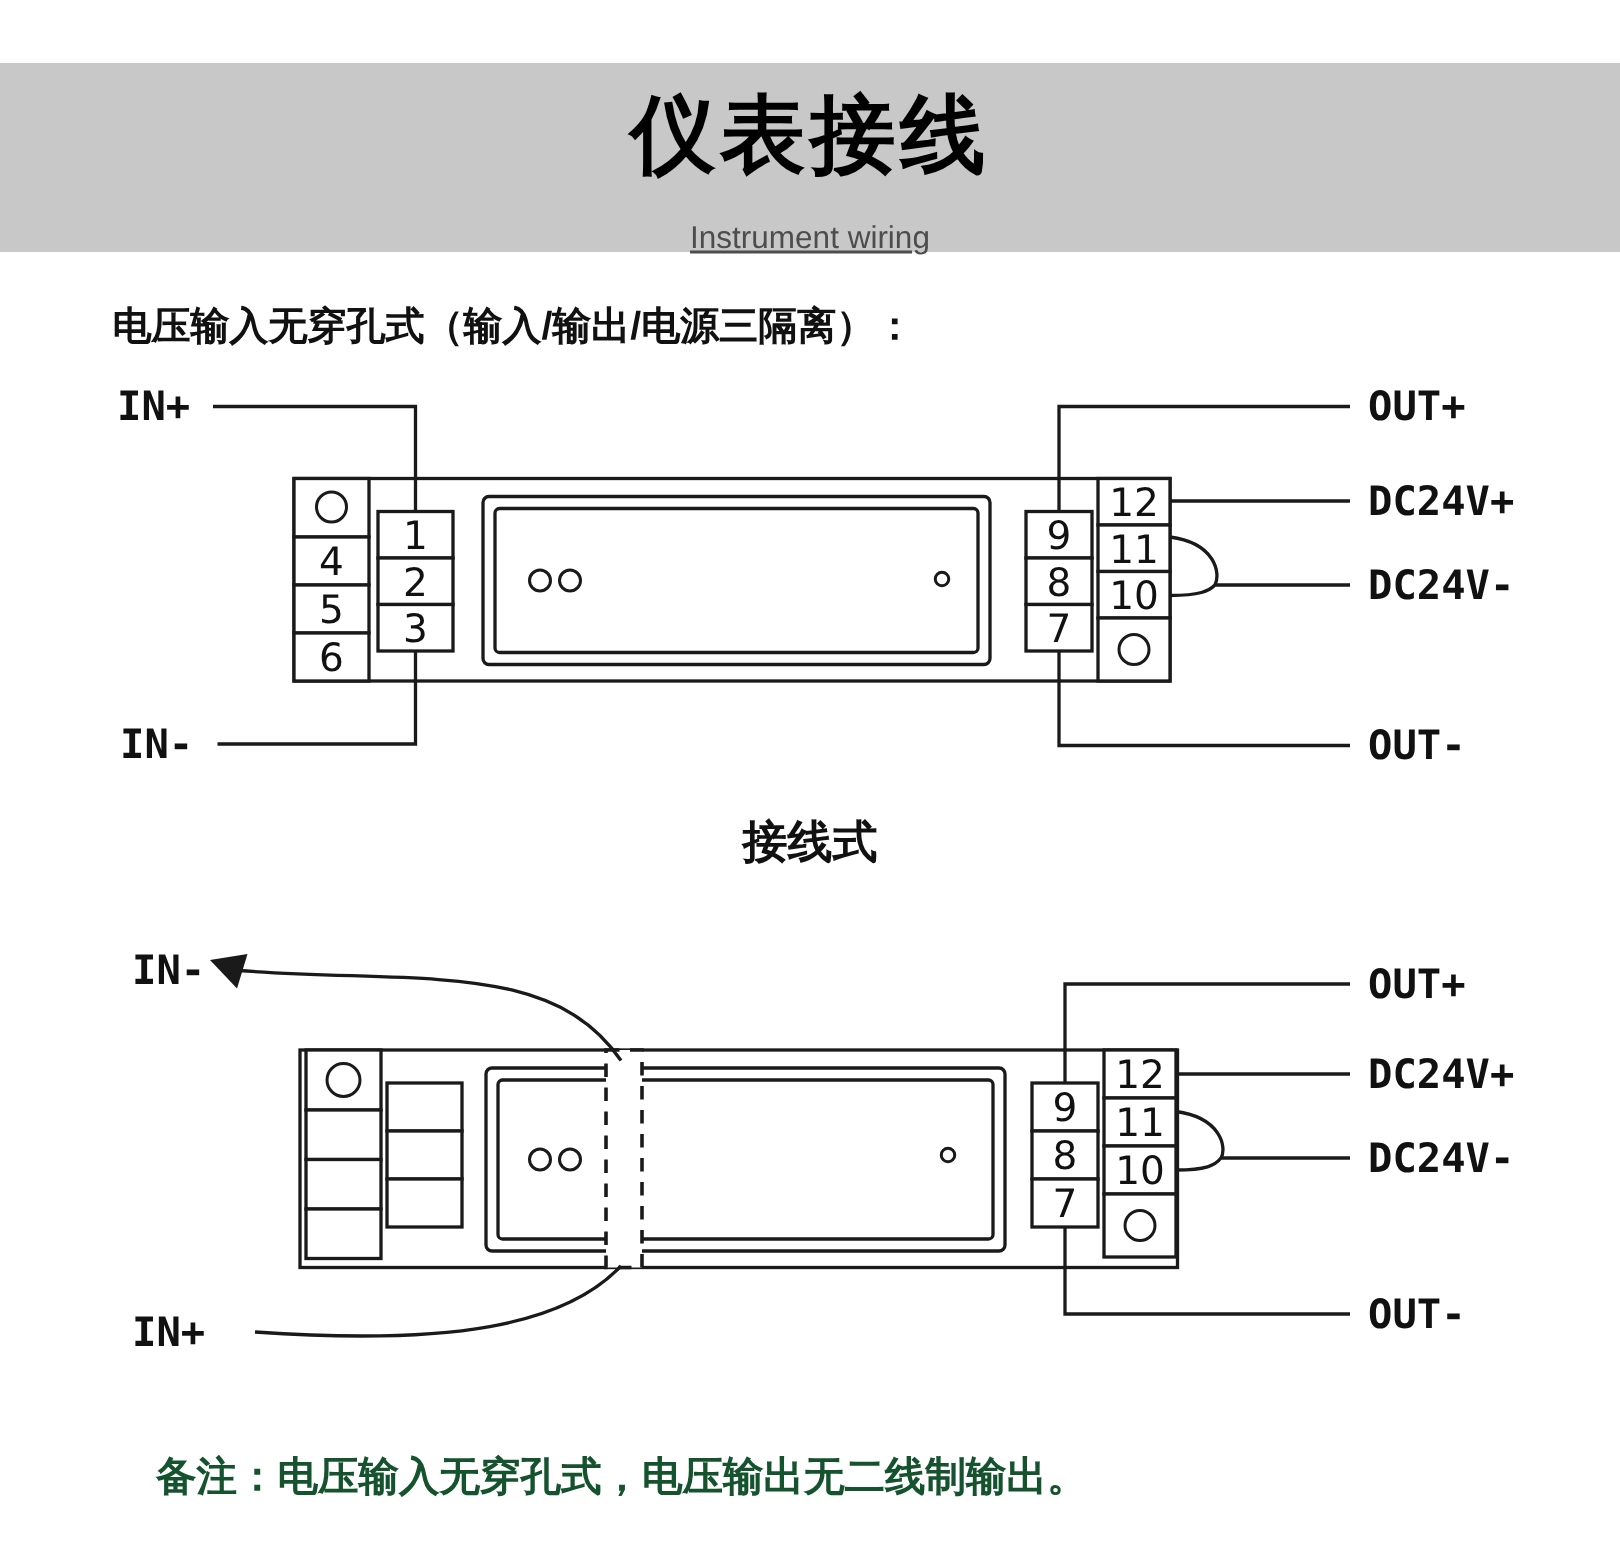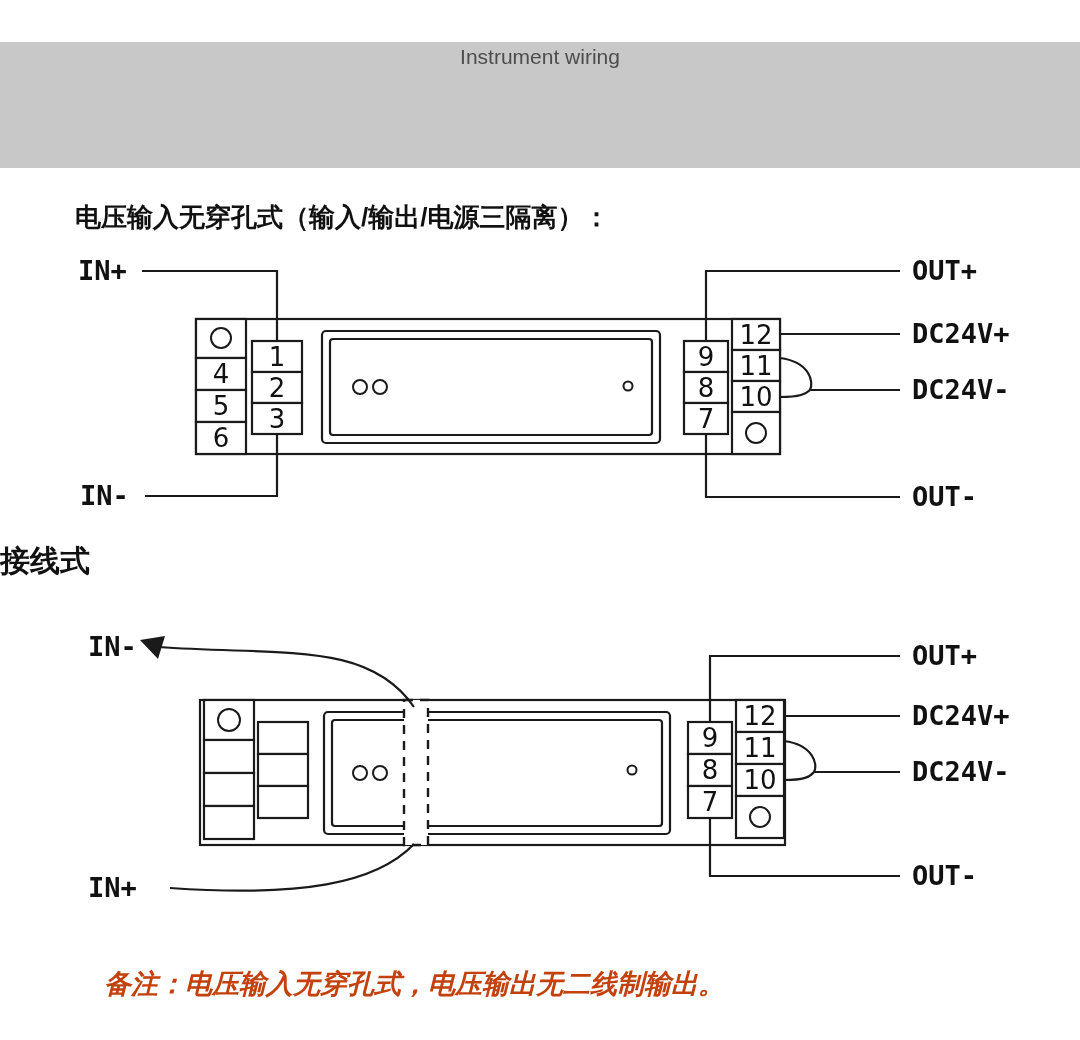--- a/index.html
+++ b/index.html
@@ -2,45 +2,46 @@
 <html><head>
 <meta charset="utf-8">
 <style>
   * { margin:0; padding:0; box-sizing:border-box; }
   html,body { background:#ffffff; }
   body { font-family:"Liberation Sans", sans-serif; }
   .page { position:relative; width:1080px; height:1040px; background:#ffffff; overflow:hidden; }
 
   .header-band { position:absolute; left:0; top:42px; width:1080px; height:126px; background:#c8c8c8; text-align:center; }
   .title { margin-top:10px; font-size:57px; font-weight:900; color:#000; letter-spacing:3px; }
-  .subtitle { margin-top:3px; font-size:21px; color:#4d4d4d; }
+  .subtitle { margin-top:18px; font-size:21px; color:#4d4d4d;text-decoration:underline; }
 
   .intro { position:absolute; left:75px; top:200px; font-size:26px; font-weight:700; color:#111; }
 
-  .caption { position:absolute; left:0; width:1080px; text-align:left; font-size:30px; font-weight:700; color:#111; }
+  .caption { position:absolute; left:0; width:1080px; text-align:center; font-size:30px; font-weight:700; color:#111; }
   .cap1 { top:541px; }
   .cap2 { top:882px; }
 
-  .note { position:absolute; left:104px; top:966px; font-size:27px; font-weight:700; color:#c2410c;font-style:italic; }
+  .note { position:absolute; left:104px; top:966px; font-size:27px; font-weight:700; color:#14532d; }
 
   svg.diagram { position:absolute; left:0; top:0; }
   .dev  { fill:#ffffff; stroke:#1a1a1a; stroke-width:2.2; }
   .wire { fill:none; stroke:#1a1a1a; stroke-width:2.2; }
   .hole { fill:#ffffff; stroke:#1a1a1a; stroke-width:2.4; stroke-dasharray:9 7; }
   .dot  { fill:#ffffff; stroke:#1a1a1a; stroke-width:2; }
   .term { font-family:"DejaVu Sans","Liberation Sans",sans-serif; font-size:26px; fill:#111; text-anchor:middle; }
   .wire-label { font-family:"DejaVu Sans Mono","Liberation Mono",monospace; font-size:27px; font-weight:700; fill:#111; }
   .arrow { fill:#1a1a1a; stroke:none; }
 </style>
 </head>
 <body>
 
 <div class="page">
 
   <div class="header-band">
+    <div class="title">仪表接线</div>
     <div class="subtitle">Instrument wiring</div>
   </div>
 
   <div class="intro">电压输入无穿孔式（输入/输出/电源三隔离）：</div>
 
   <svg class="diagram" width="1080" height="1040" viewBox="0 0 1080 1040" xmlns="http://www.w3.org/2000/svg">
 
     <g>
 
       <rect class="dev" x="196" y="319" width="584" height="135"></rect>

